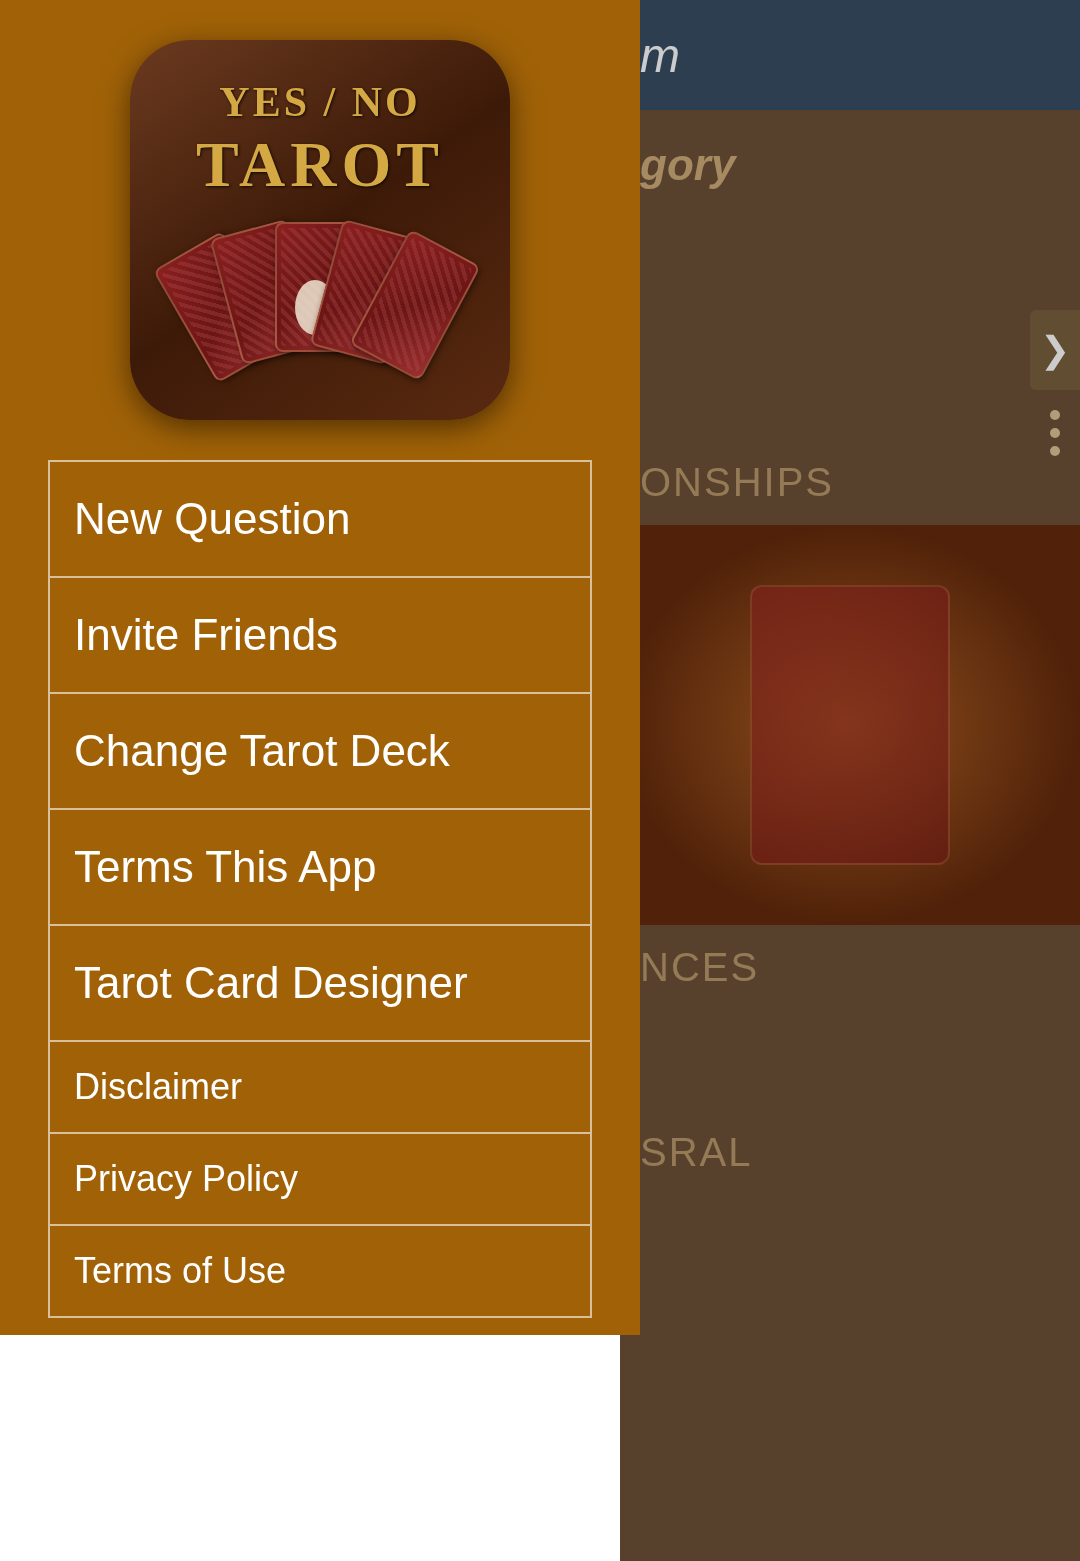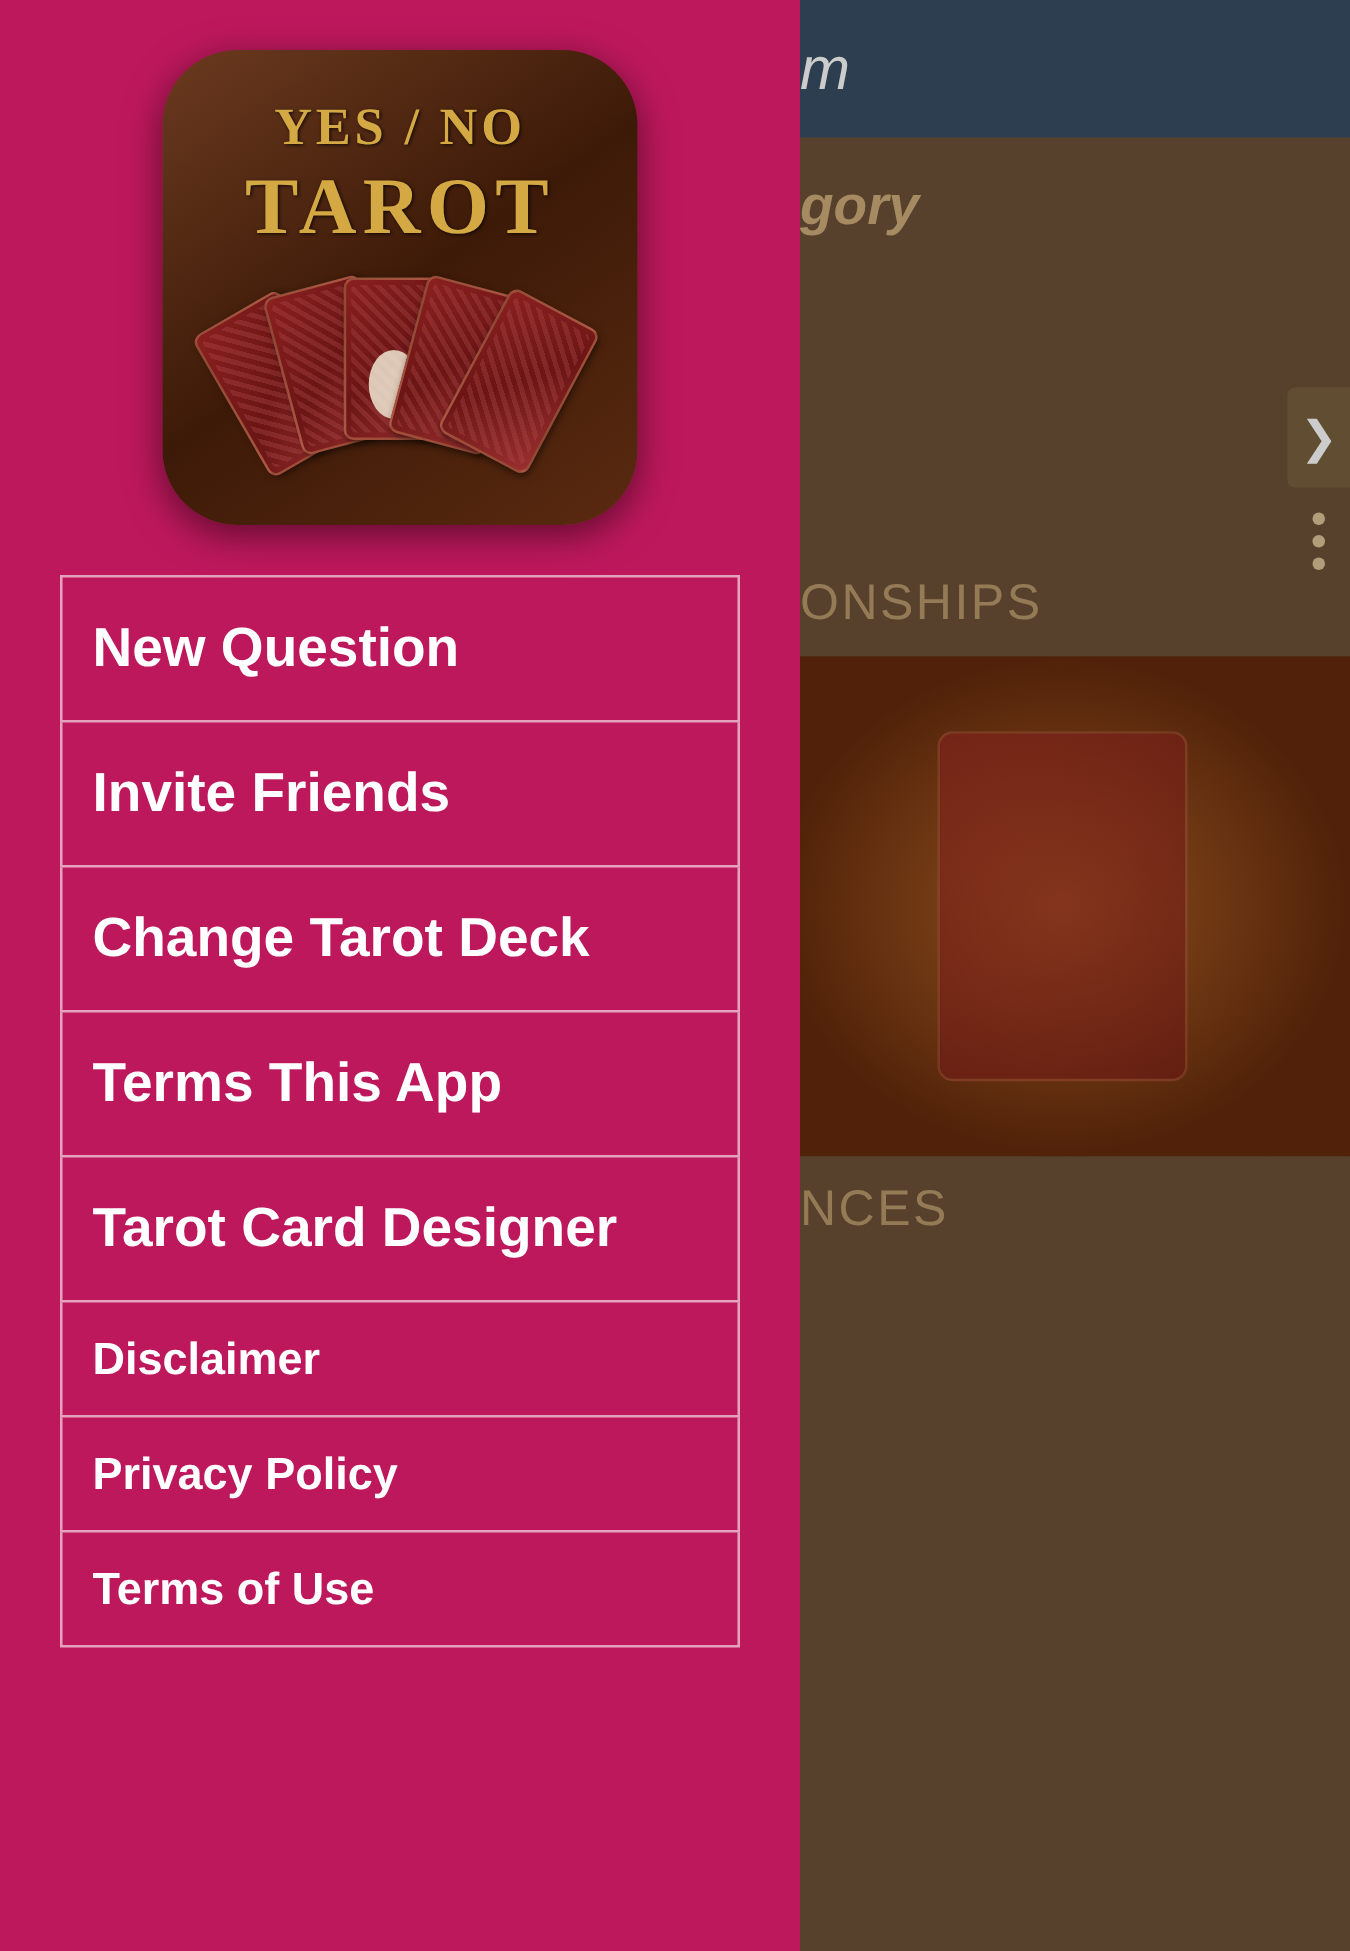--- a/index.html
+++ b/index.html
@@ -92,22 +92,22 @@
       content: '❯';
       color: #ccc;
       font-size: 36px;
     }
 
     
     .sidebar {
       position: absolute;
       top: 0; left: 0;
       width: 640px;
-      height: 1561px;
-      background: #be185d;
+      height: 1335px;
+      background: #a16207;
       z-index: 10;
     }
 
     
     .logo-container {
       display: flex;
       justify-content: center;
       padding: 40px 0 30px 0;
     }
 
@@ -207,21 +207,20 @@
       align-items: center;
       border: 2px solid rgba(255,255,255,0.6);
       padding: 28px 24px;
       margin-bottom: 0px;
       cursor: pointer;
       background: transparent;
       color: white;
       font-size: 40px;
       text-align: left;
       transition: background 0.15s;
-      font-weight: bold;
     }
 
     .menu-item + .menu-item {
       border-top: none;
     }
 
     .menu-item-large {
       font-size: 44px;
       padding: 32px 24px;
     }
@@ -244,20 +243,21 @@
   <div style="height: 220px;"></div>
 
   <div class="right-panel-section">ONSHIPS</div>
 
   <div style="width:100%; height:400px; background: radial-gradient(ellipse at center, rgba(180,90,20,0.6) 0%, rgba(80,30,5,0.9) 70%); display:flex; align-items:center; justify-content:center;">
     <div style="width:200px; height:280px; background: linear-gradient(135deg, #8b2020, #6b1515); border-radius:12px; border:2px solid rgba(200,150,100,0.4); opacity:0.5;"></div>
   </div>
 
   <div class="right-panel-section">NCES</div>
   <div style="height:100px;"></div>
+  <div class="right-panel-section">SRAL</div>
 
   <div class="three-dots">
     <div class="dot"></div>
     <div class="dot"></div>
     <div class="dot"></div>
   </div>
 
   <div class="chevron-right"></div>
 </div>
 

